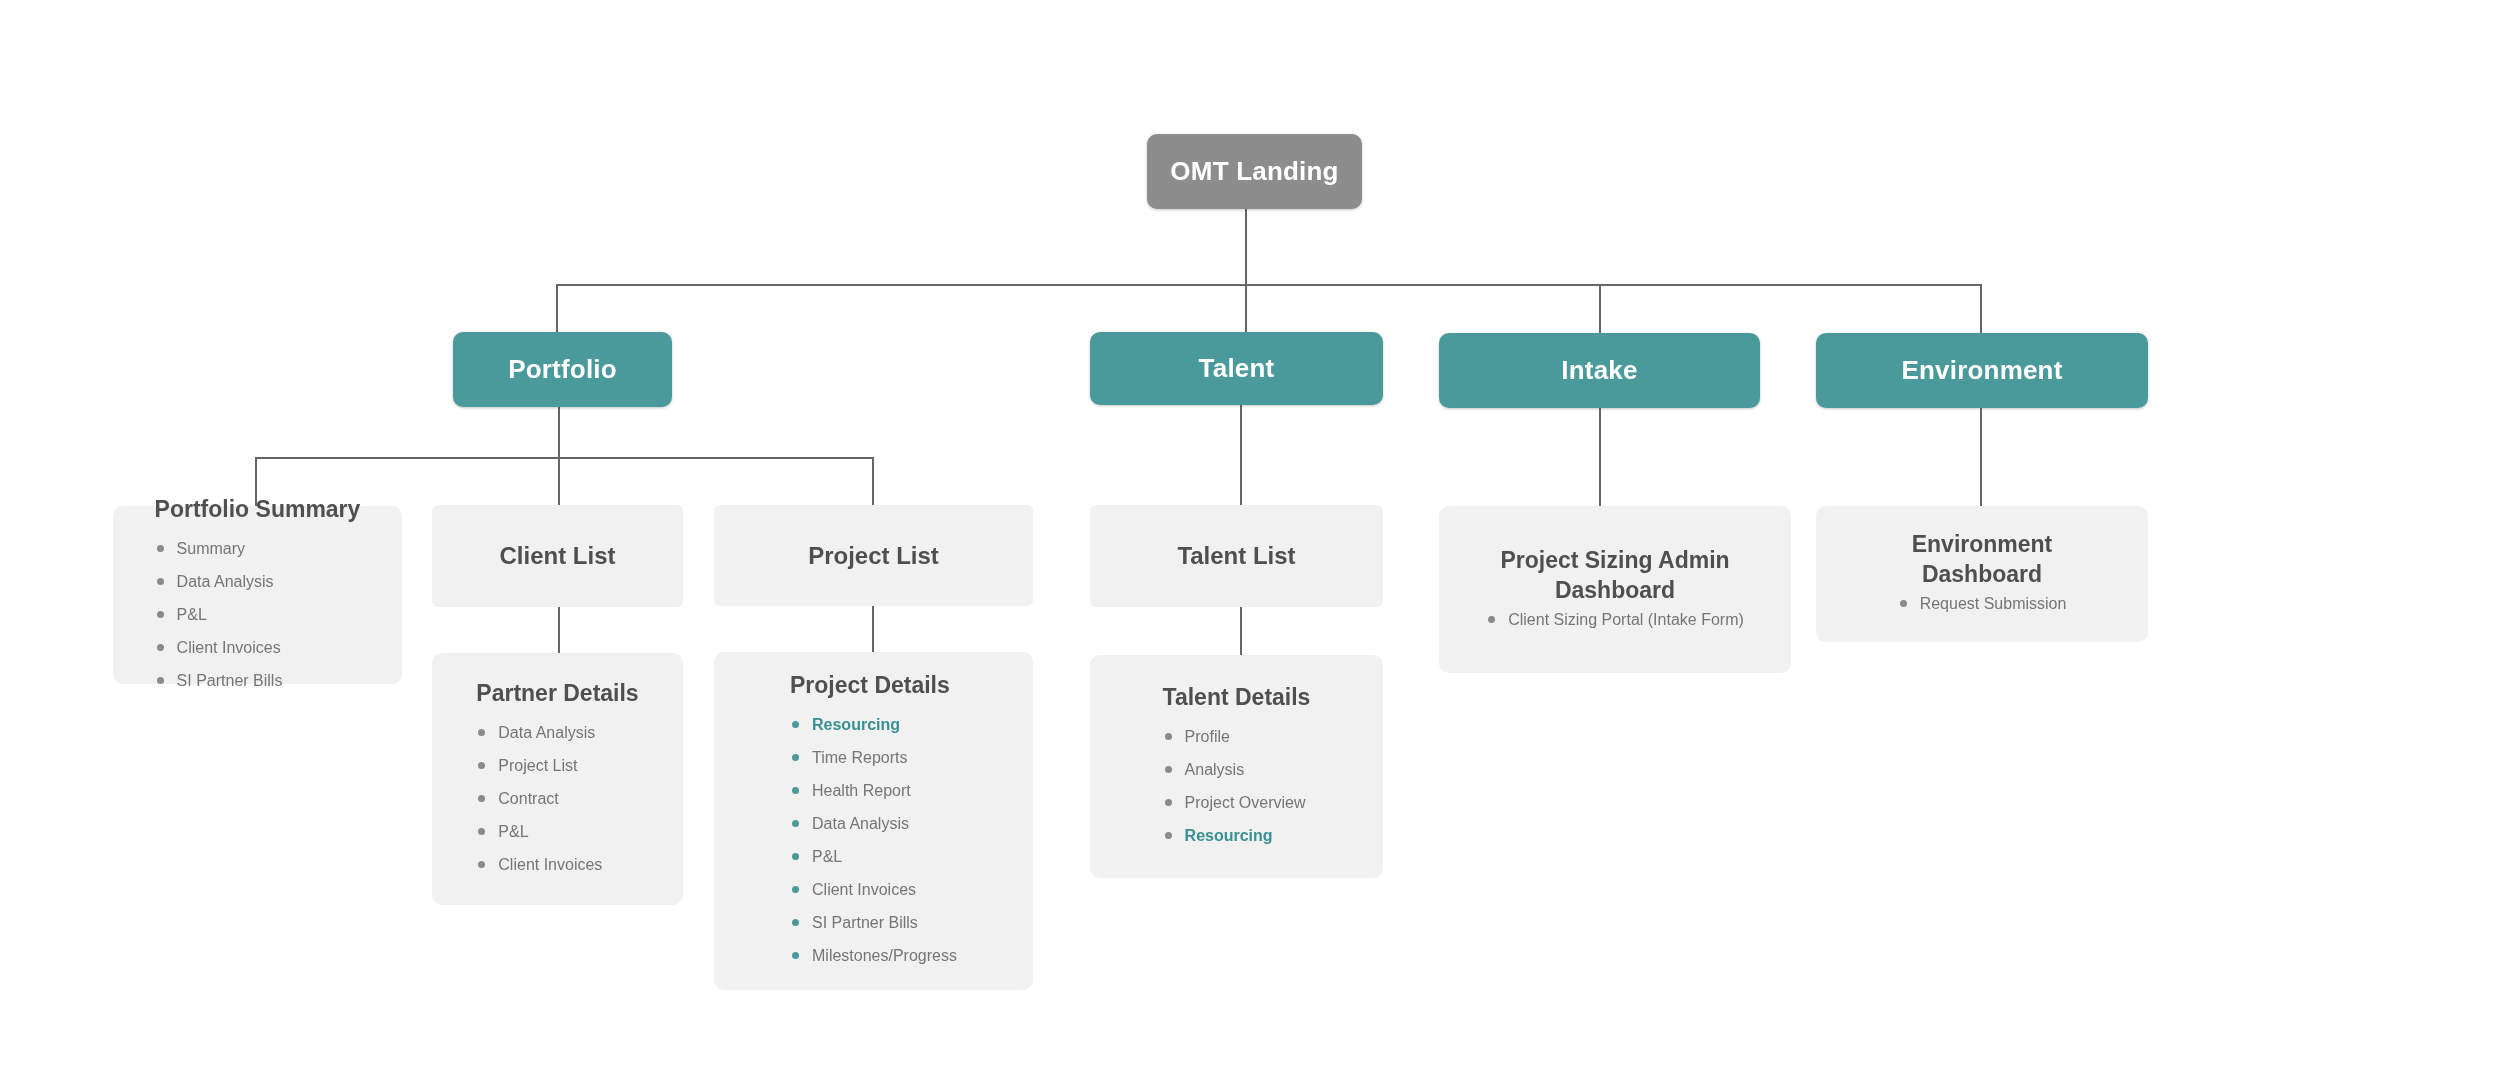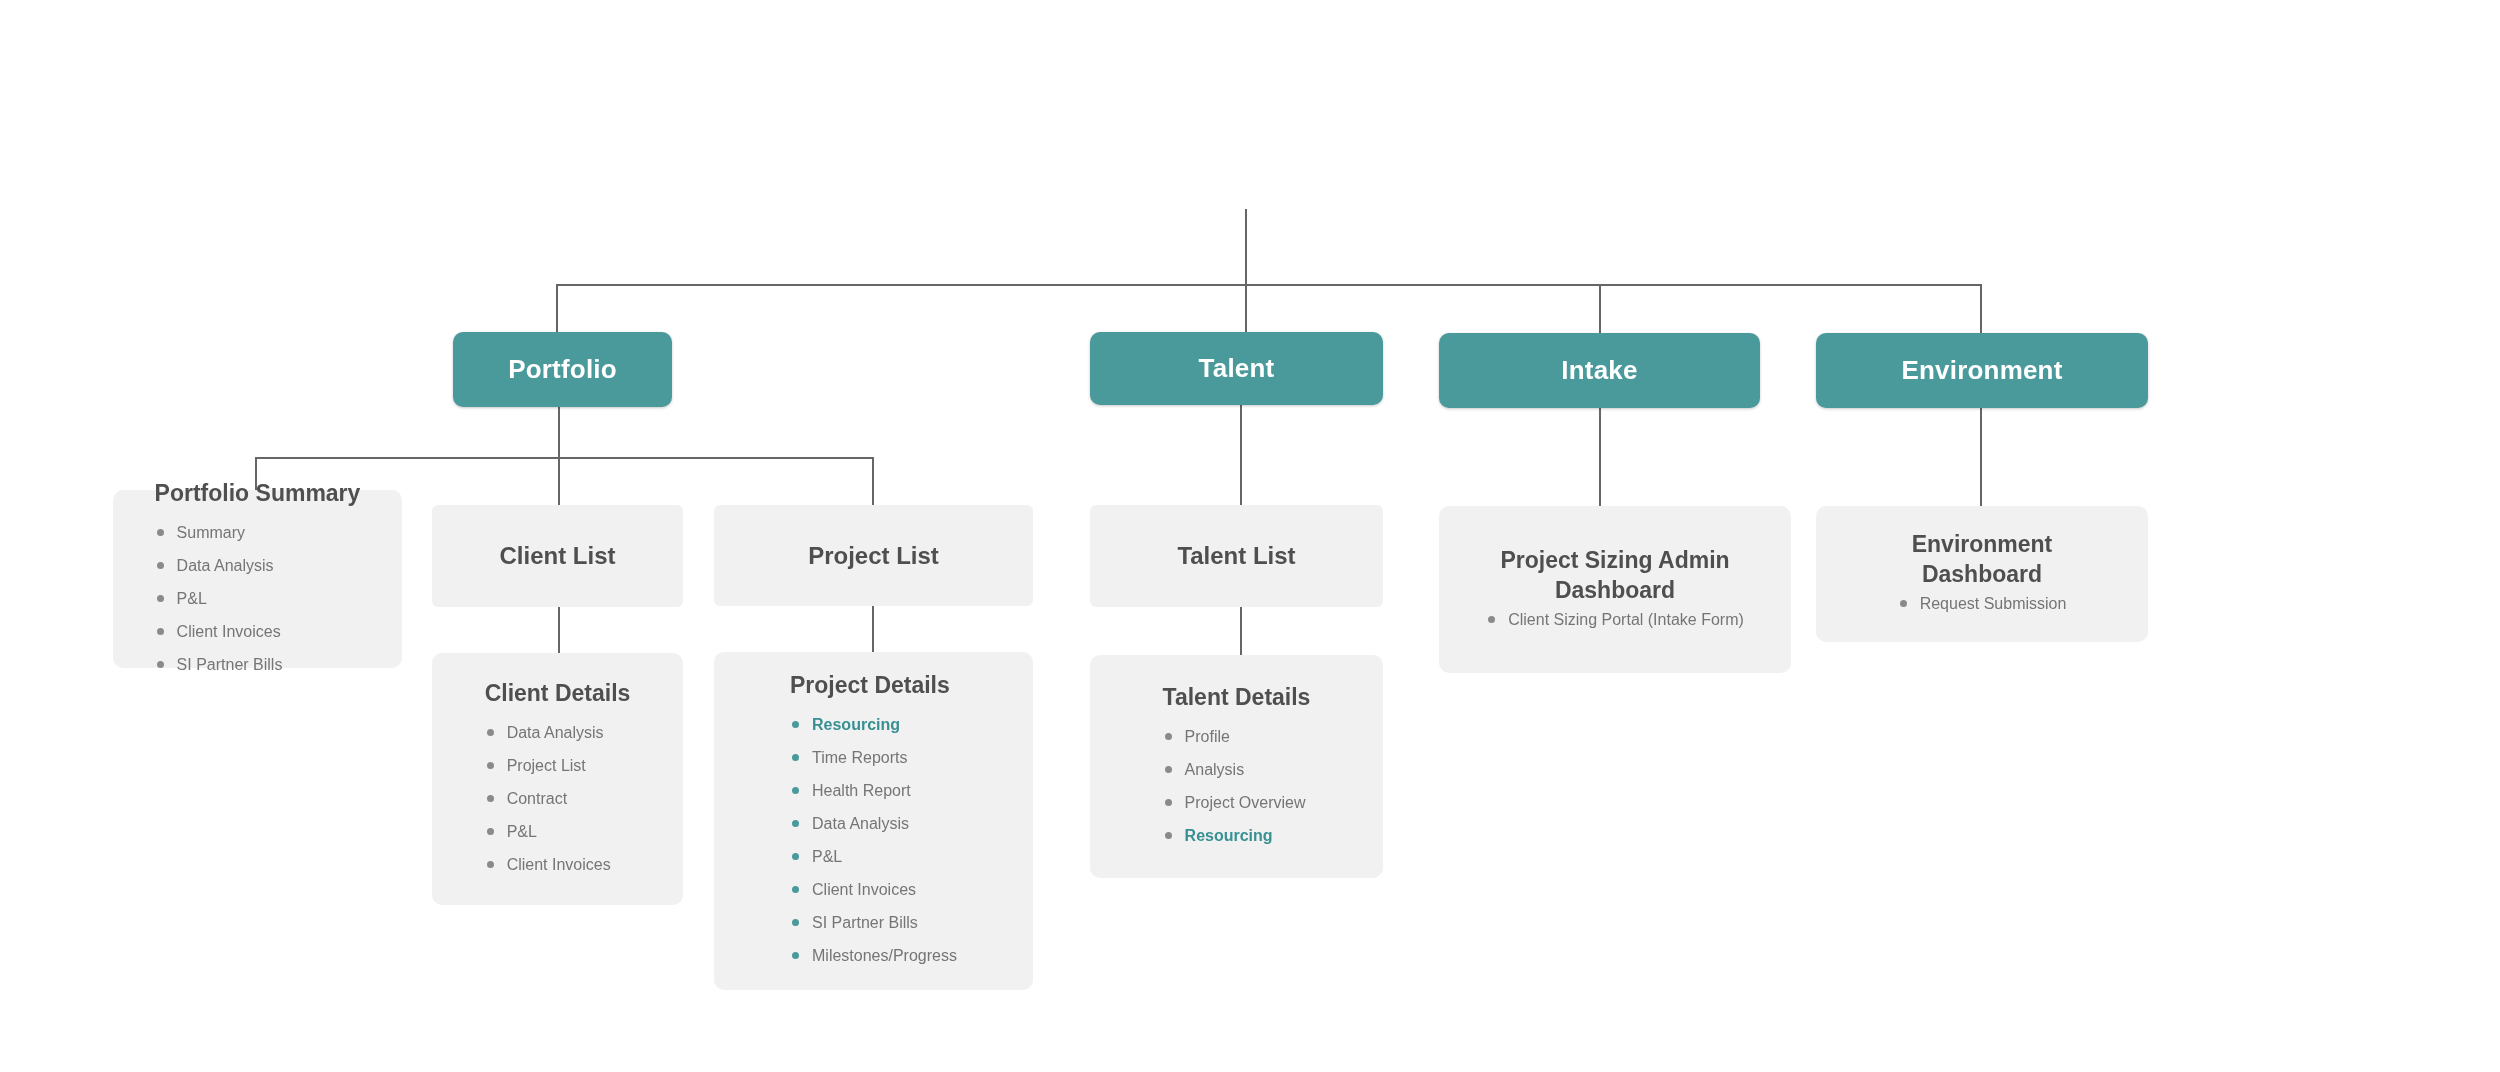--- a/index.html
+++ b/index.html
@@ -101,54 +101,57 @@
   <div class="line v" style="left:558px;top:457px;height:48px"></div>
   <div class="line v" style="left:872px;top:457px;height:48px"></div>
 
   <div class="line v" style="left:558px;top:607px;height:46px"></div>
   <div class="line v" style="left:872px;top:606px;height:46px"></div>
   <div class="line v" style="left:1240px;top:405px;height:100px"></div>
   <div class="line v" style="left:1240px;top:607px;height:48px"></div>
   <div class="line v" style="left:1599px;top:408px;height:98px"></div>
   <div class="line v" style="left:1980px;top:408px;height:98px"></div>
 
+  <div class="node gray" style="left:1147px;top:134px;width:215px;height:75px">
+    <span class="node-label">OMT Landing</span>
+  </div>
 
   <div class="node teal" style="left:453px;top:332px;width:219px;height:75px">
     <span class="node-label">Portfolio</span>
   </div>
   <div class="node teal" style="left:1090px;top:332px;width:293px;height:73px">
     <span class="node-label">Talent</span>
   </div>
   <div class="node teal" style="left:1439px;top:333px;width:321px;height:75px">
     <span class="node-label">Intake</span>
   </div>
   <div class="node teal" style="left:1816px;top:333px;width:332px;height:75px">
     <span class="node-label">Environment</span>
   </div>
 
-  <div class="card" style="left:113px;top:490px;width:289px;height:178px">
+  <div class="card" style="left:113px;top:506px;width:289px;height:178px">
     <div class="inner">
       <div class="card-title">Portfolio Summary</div>
       <ul class="items">
           <li>Summary</li>
           <li>Data Analysis</li>
           <li>P&amp;L</li>
           <li>Client Invoices</li>
           <li>SI Partner Bills</li>
         </ul>
     </div>
   </div>
 
   <div class="card listbox" style="left:432px;top:505px;width:251px;height:102px">
     <div class="card-title center">Client List</div>
   </div>
 
   <div class="card" style="left:432px;top:653px;width:251px;height:252px">
     <div class="inner">
-      <div class="card-title">Client Details</div>
+      <div class="card-title">Partner Details</div>
       <ul class="items">
           <li>Data Analysis</li>
           <li>Project List</li>
           <li>Contract</li>
           <li>P&amp;L</li>
           <li>Client Invoices</li>
         </ul>
     </div>
   </div>
 

